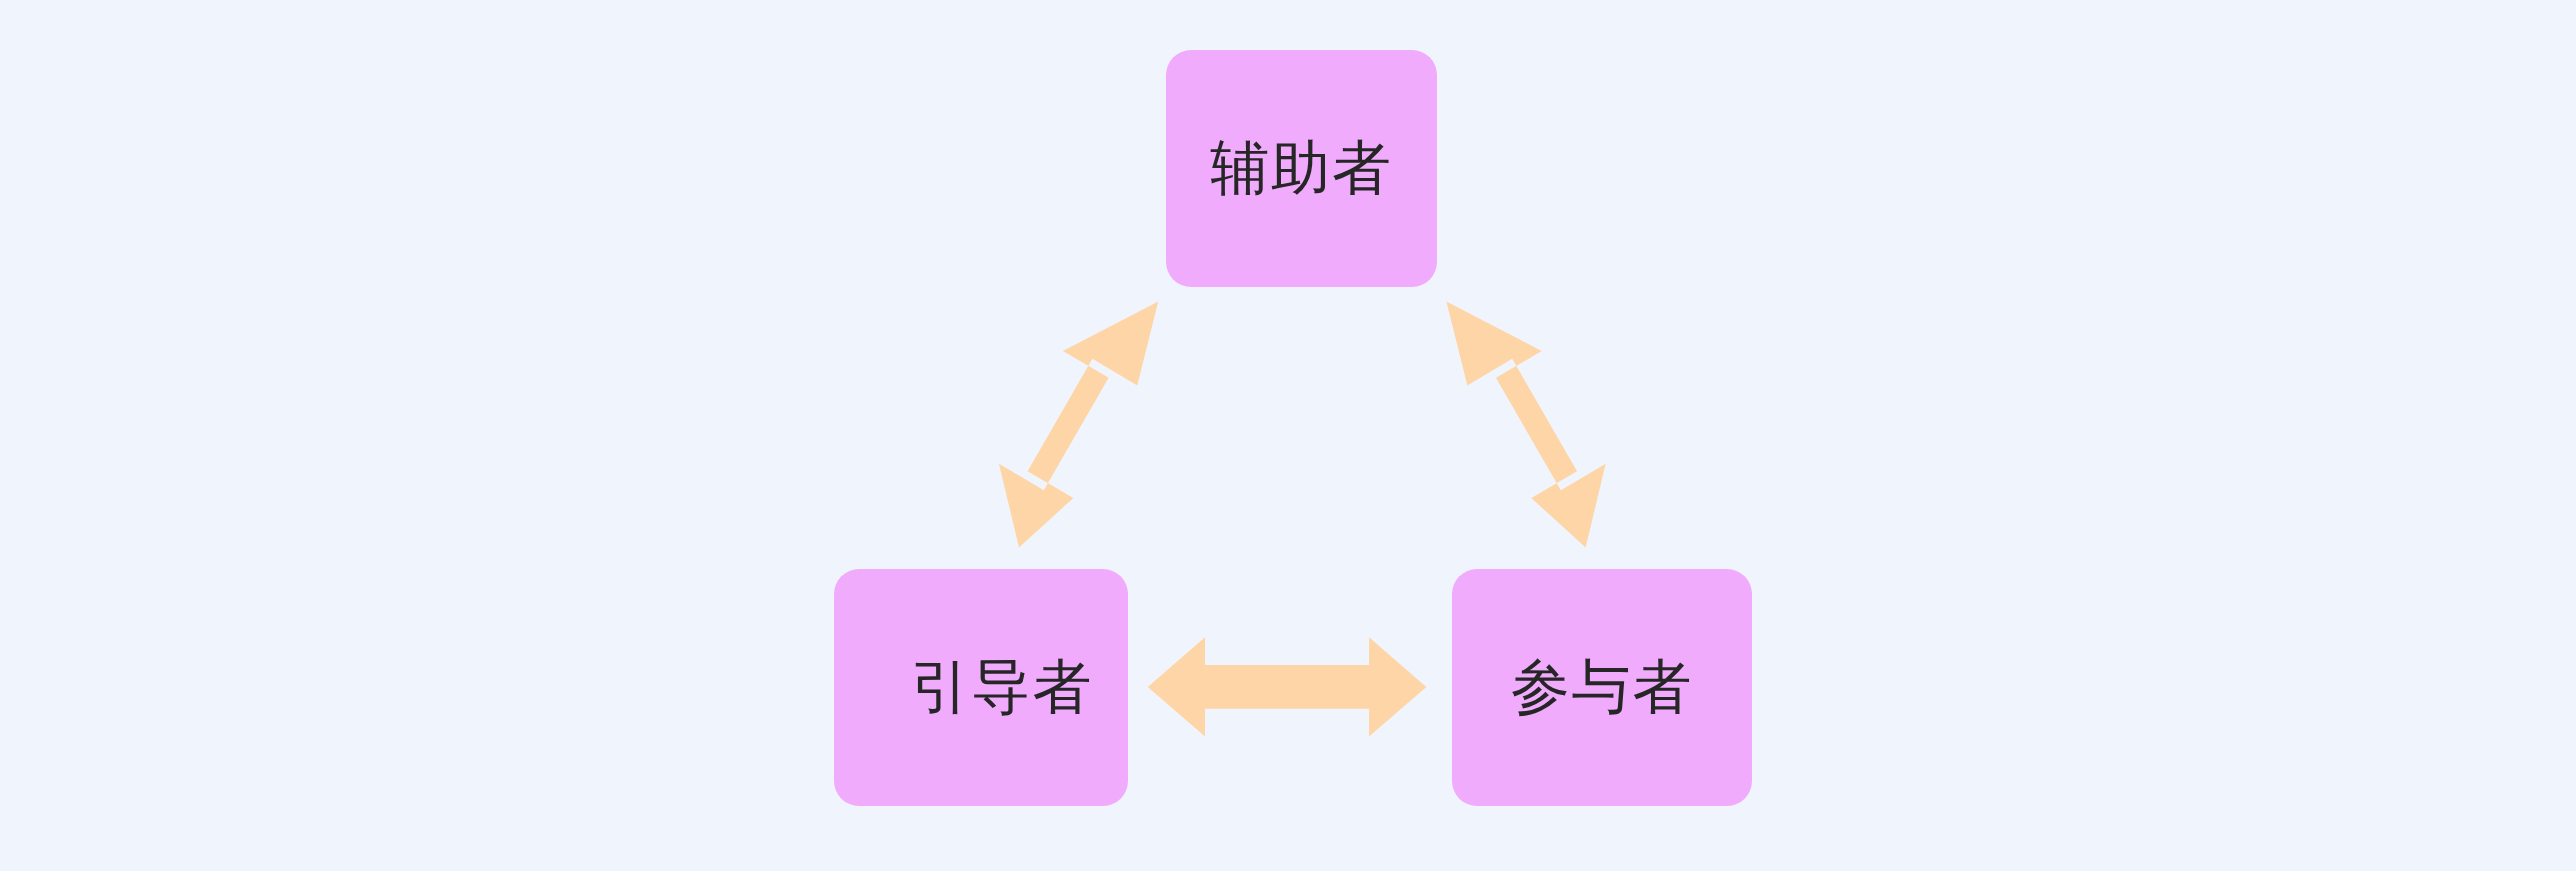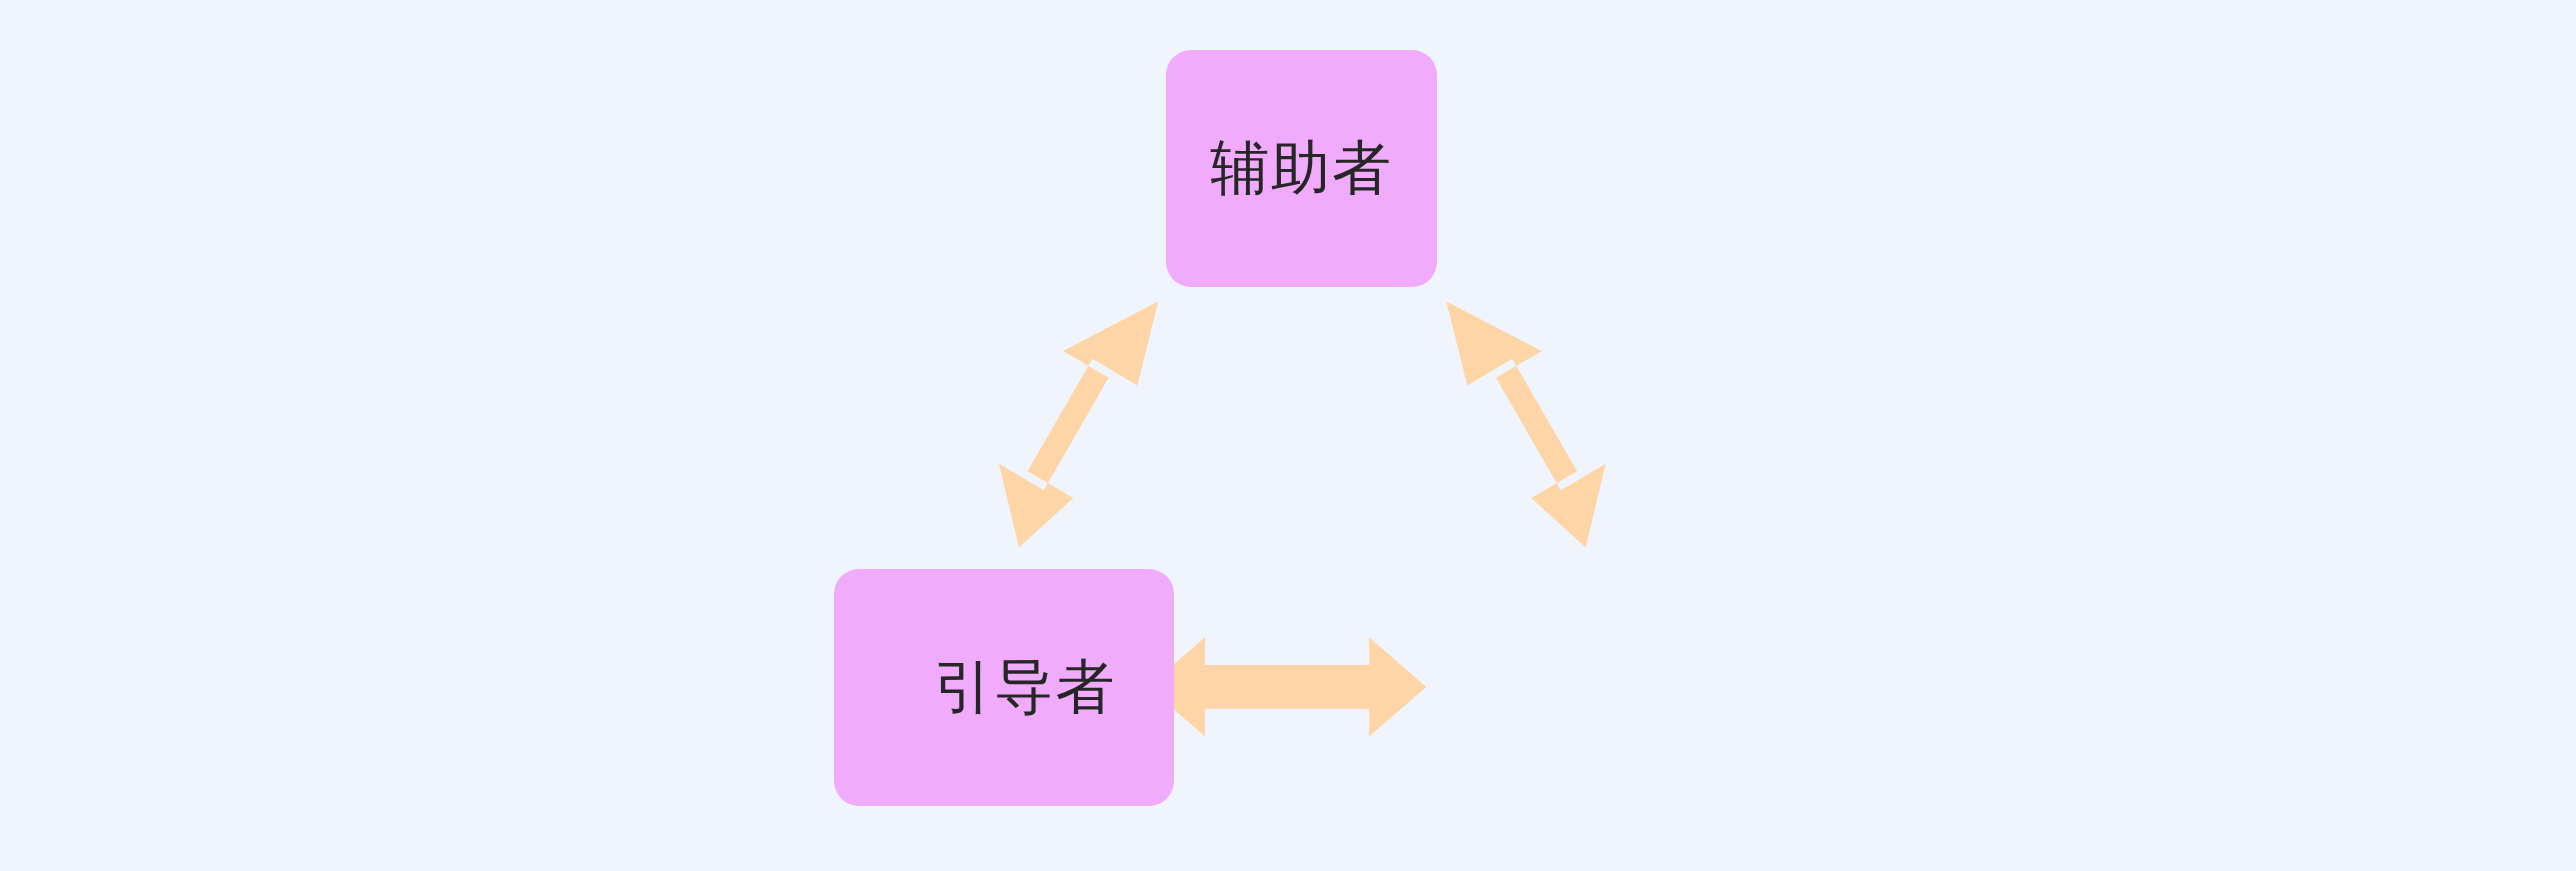--- a/index.html
+++ b/index.html
@@ -48,21 +48,21 @@
   #node-facilitator {
     left: 1166px;
     top: 50px;
     width: 271px;
     height: 237px;
   }
   
   #node-guide {
     left: 834px;
     top: 569px;
-    width: 340px;
+    width: 294px;
     height: 237px;
     padding-left: 42px;
   }
   
   #node-participant {
     left: 1452px;
     top: 569px;
     width: 300px;
     height: 237px;
   }
@@ -88,15 +88,18 @@
   </svg>
 
   <div class="node-box" id="node-facilitator">
     <span class="node-label">辅助者</span>
   </div>
 
   <div class="node-box" id="node-guide">
     <span class="node-label">引导者</span>
   </div>
 
+  <div class="node-box" id="node-participant">
+    <span class="node-label">参与者</span>
+  </div>
 
 </div>
 
 
 </body></html>

